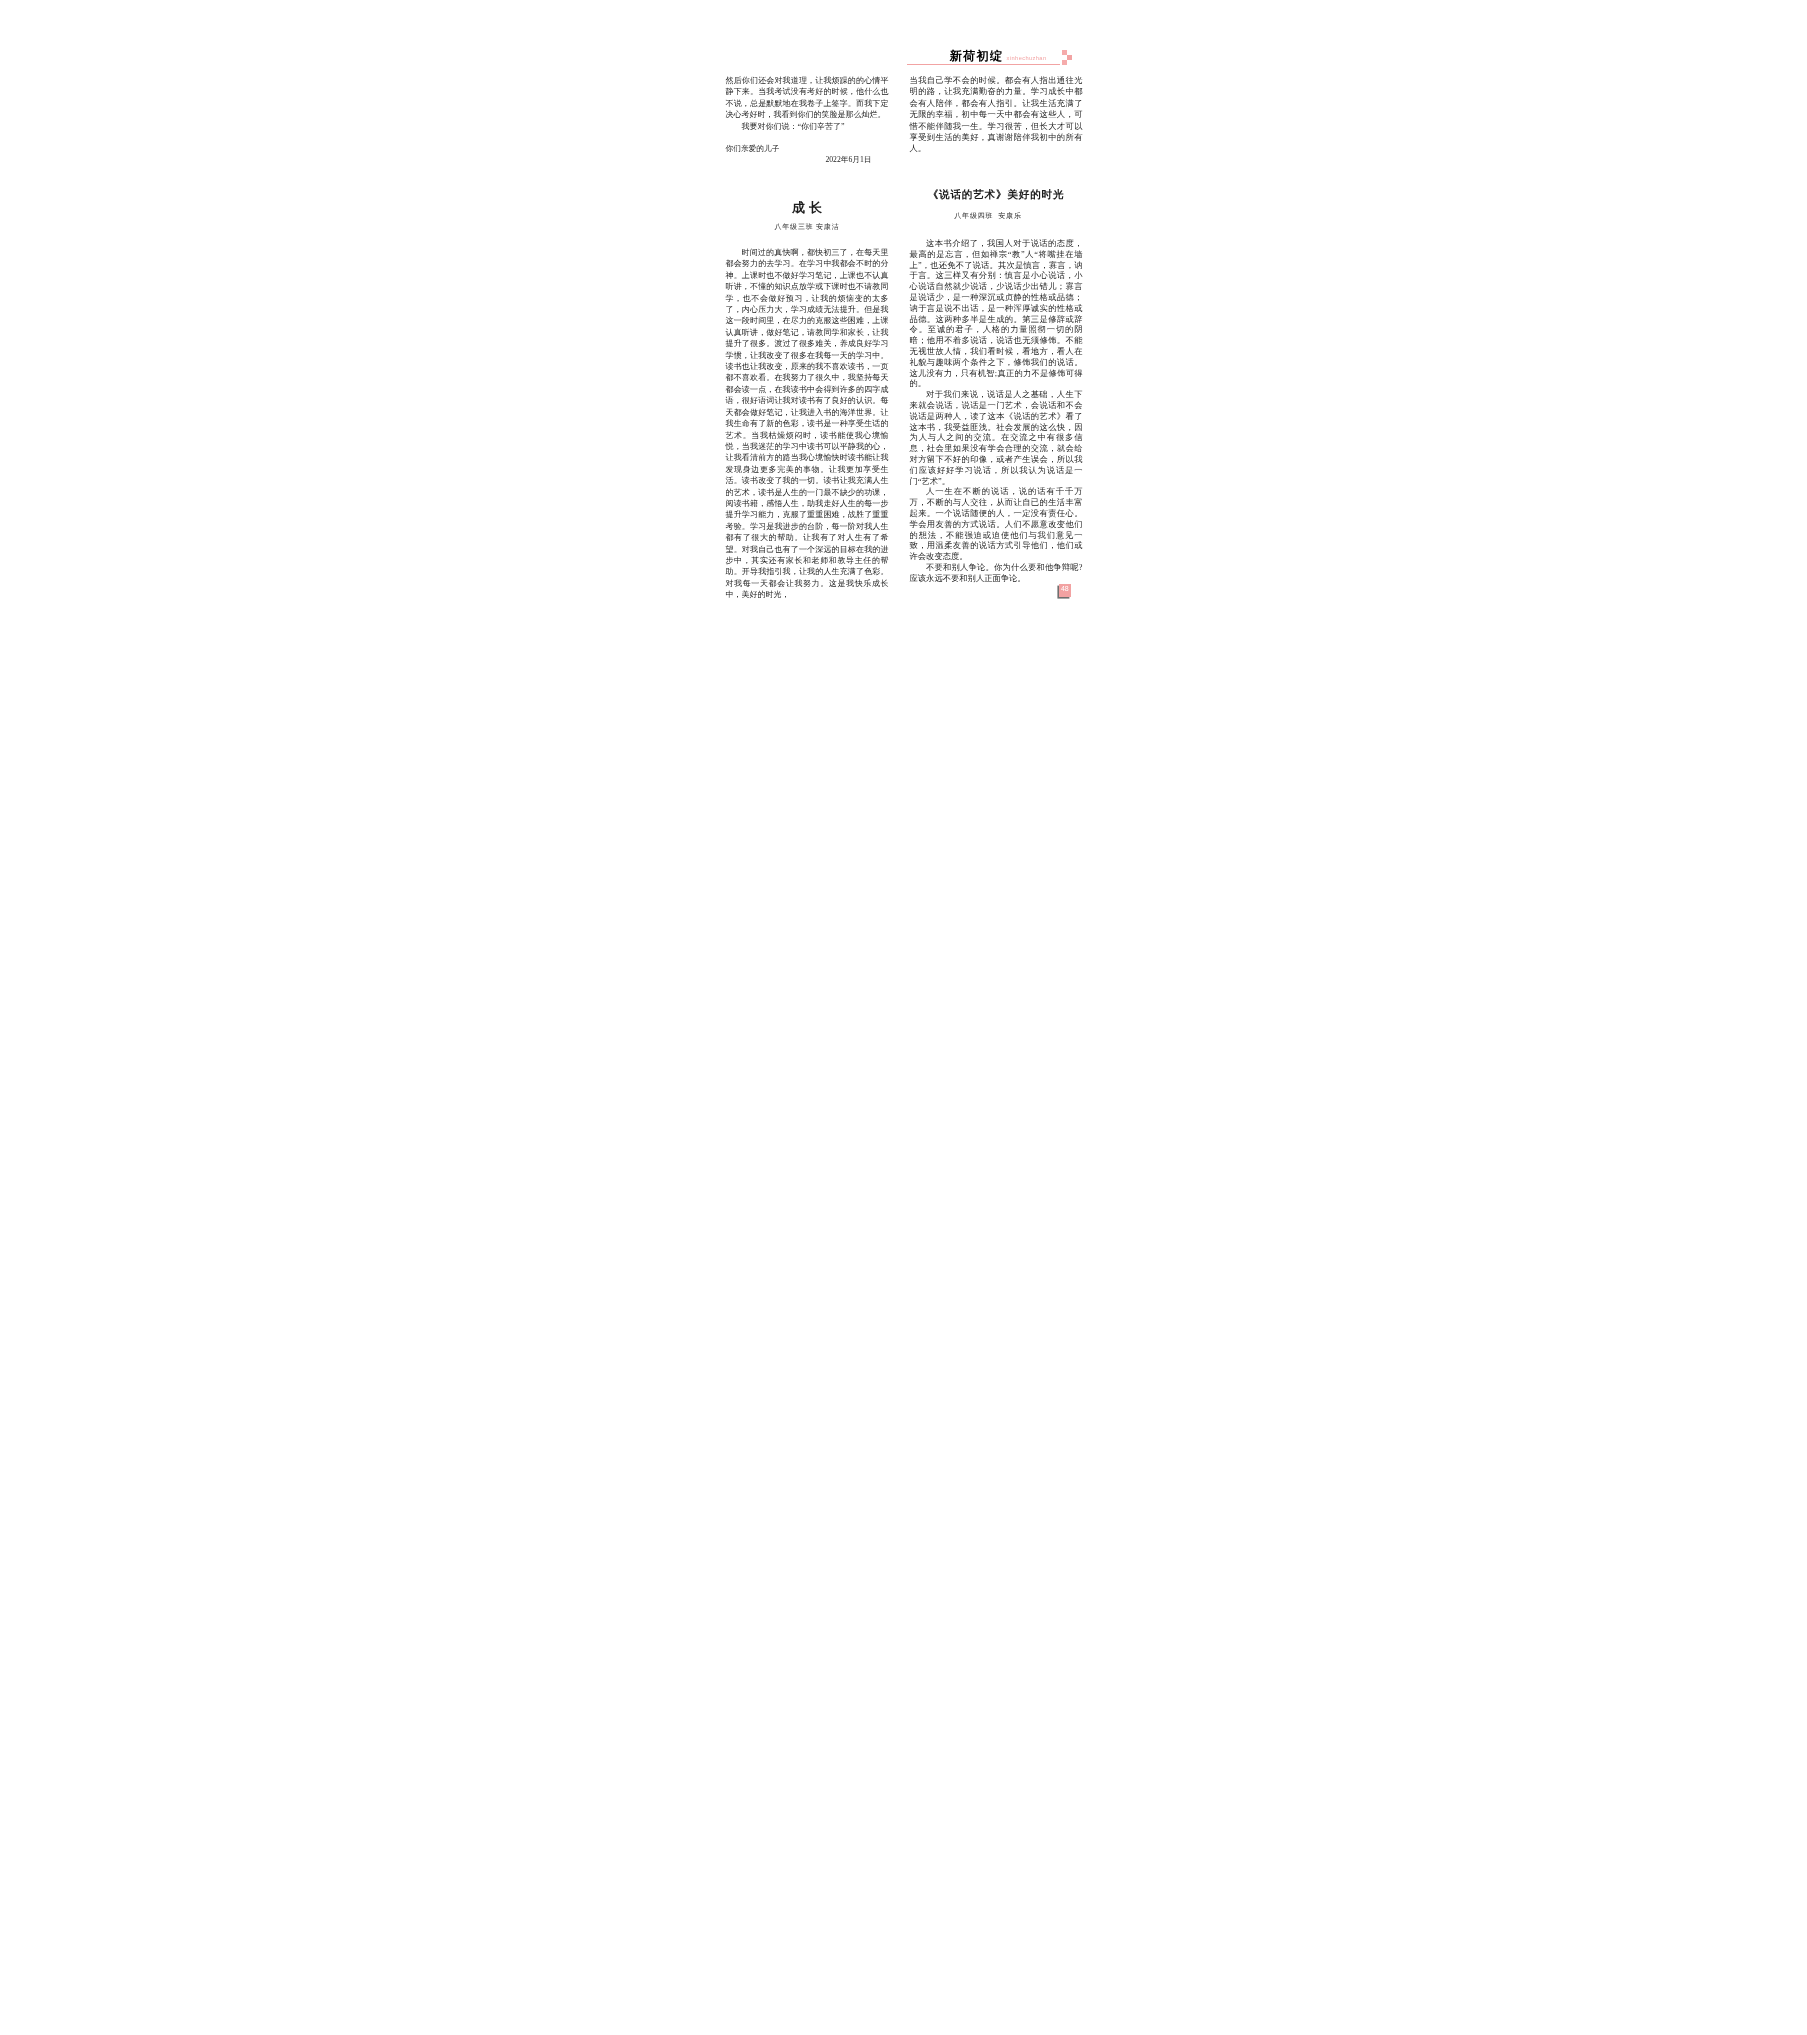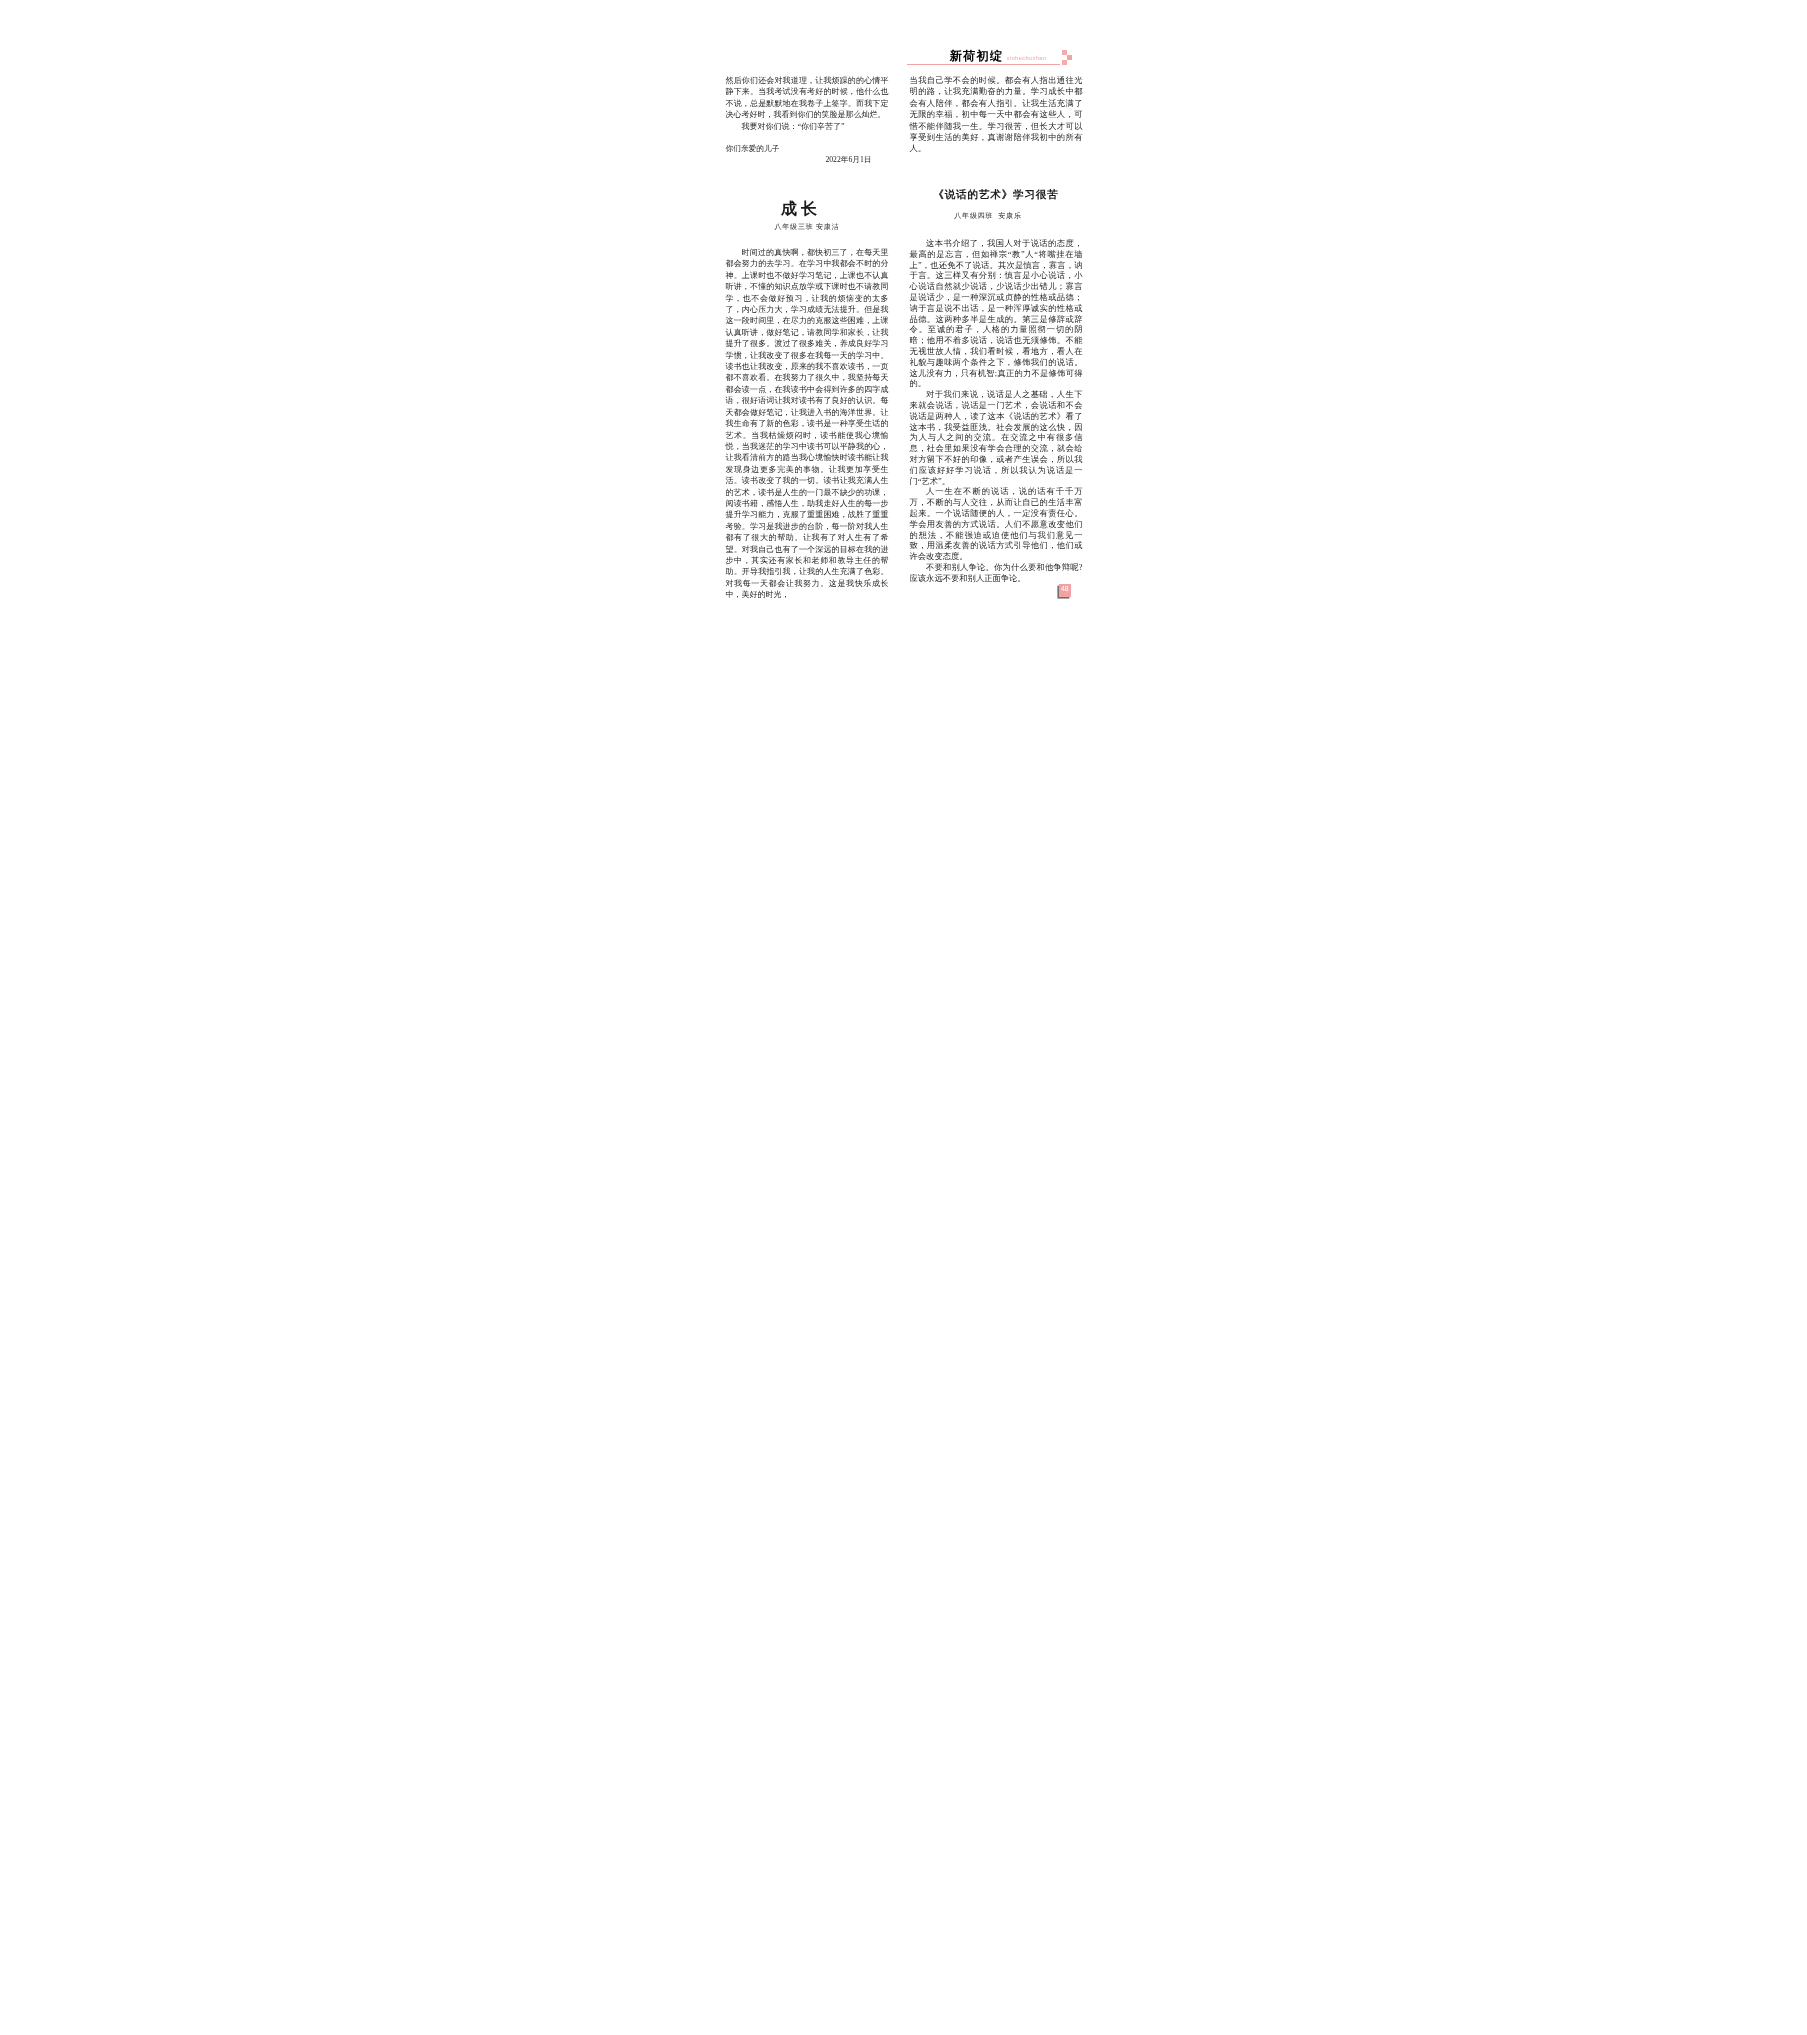--- a/index.html
+++ b/index.html
@@ -40,22 +40,22 @@
     text-align:justify;
     word-break:break-all;
   }
   .jtext p.indent{text-indent:2em;}
   
   .letter-block{position:absolute;left:48px;top:75px;width:163px;font-size:8px;line-height:11.4px;}
   .signature{position:absolute;left:48px;top:144px;width:163px;font-size:7.7px;line-height:10.6px;}
   .sig-name{text-align:left;padding-right:4.1px;}
   .sig-date{text-align:right;padding-right:17px;}
   .left-title{
-    position:absolute;left:40px;top:199px;width:163px;
-    text-align:center;font-size:16px;font-weight:bold;letter-spacing:4.1px;
+    position:absolute;left:48px;top:199px;width:163px;
+    text-align:center;font-size:13px;font-weight:bold;letter-spacing:4.1px;
     text-indent:4.1px; 
   }
   .left-byline{position:absolute;left:48px;top:222px;width:163px;text-align:center;font-size:7px;letter-spacing:0.8px;}
   .left-body{position:absolute;left:48px;top:247px;width:163px;font-size:8px;line-height:11.4px;}
   
   .continuation{position:absolute;left:232px;top:75px;width:173px;font-size:8.3px;line-height:11.4px;}
   .right-title{
     position:absolute;left:232px;top:188px;width:173px;
     text-align:center;font-size:10.6px;font-weight:bold;letter-spacing:0.8px;
   }
@@ -99,21 +99,21 @@
   <div class="left-title">成长</div>
   <div class="left-byline">八年级三班 安康洁</div>
   <div class="left-body jtext">
       <p class="indent">时间过的真快啊，都快初三了，在每天里都会努力的去学习。在学习中我都会不时的分神。上课时也不做好学习笔记，上课也不认真听讲，不懂的知识点放学或下课时也不请教同学，也不会做好预习，让我的烦恼变的太多了，内心压力大，学习成绩无法提升。但是我这一段时间里，在尽力的克服这些困难，上课认真听讲，做好笔记，请教同学和家长，让我提升了很多。渡过了很多难关，养成良好学习学惯，让我改变了很多在我每一天的学习中。读书也让我改变，原来的我不喜欢读书，一页都不喜欢看。在我努力了很久中，我坚持每天都会读一点，在我读书中会得到许多的四字成语，很好语词让我对读书有了良好的认识。每天都会做好笔记，让我进入书的海洋世界。让我生命有了新的色彩，读书是一种享受生话的艺术。当我枯燥烦闷时，读书能使我心境愉悦，当我迷茫的学习中读书可以平静我的心，让我看清前方的路当我心境愉快时读书能让我发现身边更多完美的事物。让我更加享受生活。读书改变了我的一切。读书让我充满人生的艺术，读书是人生的一门最不缺少的功课，阅读书籍，感悟人生，助我走好人生的每一步提升学习能力，克服了重重困难，战胜了重重考验。学习是我进步的台阶，每一阶对我人生都有了很大的帮助。让我有了对人生有了希望。对我自己也有了一个深远的目标在我的进步中，其实还有家长和老师和教导主任的帮助。开导我指引我，让我的人生充满了色彩。对我每一天都会让我努力。这是我快乐成长中，美好的时光，</p>
     </div>
 
   <div class="continuation jtext">
       <p class="">当我自己学不会的时候。都会有人指出通往光明的路，让我充满勤奋的力量。学习成长中都会有人陪伴，都会有人指引。让我生活充满了无限的幸福，初中每一天中都会有这些人，可惜不能伴随我一生。学习很苦，但长大才可以享受到生活的美好，真谢谢陪伴我初中的所有人。</p>
     </div>
 
-  <div class="right-title">《说话的艺术》学习很苦</div>
+  <div class="right-title">《说话的艺术》美好的时光</div>
   <div class="right-byline">八年级四班 安康乐</div>
   <div class="right-body jtext">
       <p class="indent">这本书介绍了，我国人对于说话的态度，最高的是忘言，但如禅宗“教”人“将嘴挂在墙上”，也还免不了说话。其次是慎言，寡言，讷于言。这三样又有分别：慎言是小心说话，小心说话自然就少说话，少说话少出错儿；寡言是说话少，是一种深沉或贞静的性格或品德；讷于言是说不出话，是一种浑厚诚实的性格或品德。这两种多半是生成的。第三是修辞或辞令。至诚的君子，人格的力量照彻一切的阴暗；他用不着多说话，说话也无须修饰。不能无视世故人情，我们看时候，看地方，看人在礼貌与趣味两个条件之下，修饰我们的说话。这儿没有力，只有机智;真正的力不是修饰可得的。</p>
       <p class="indent">对于我们来说，说话是人之基础，人生下来就会说话，说话是一门艺术，会说话和不会说话是两种人，读了这本《说话的艺术》看了这本书，我受益匪浅。社会发展的这么快，因为人与人之间的交流。在交流之中有很多信息，社会里如果没有学会合理的交流，就会给对方留下不好的印像，或者产生误会，所以我们应该好好学习说话，所以我认为说话是一门“艺术”。</p>
       <p class="indent">人一生在不断的说话，说的话有千千万万，不断的与人交往，从而让自已的生活丰富起来。一个说话随便的人，一定没有责任心。学会用友善的方式说话。人们不愿意改变他们的想法，不能强迫或迫使他们与我们意见一致，用温柔友善的说话方式引导他们，他们或许会改变态度。</p>
       <p class="indent">不要和别人争论。你为什么要和他争辩呢?应该永远不要和别人正面争论。</p>
     </div>
 
   <div class="page-badge">
     <span>48</span>

